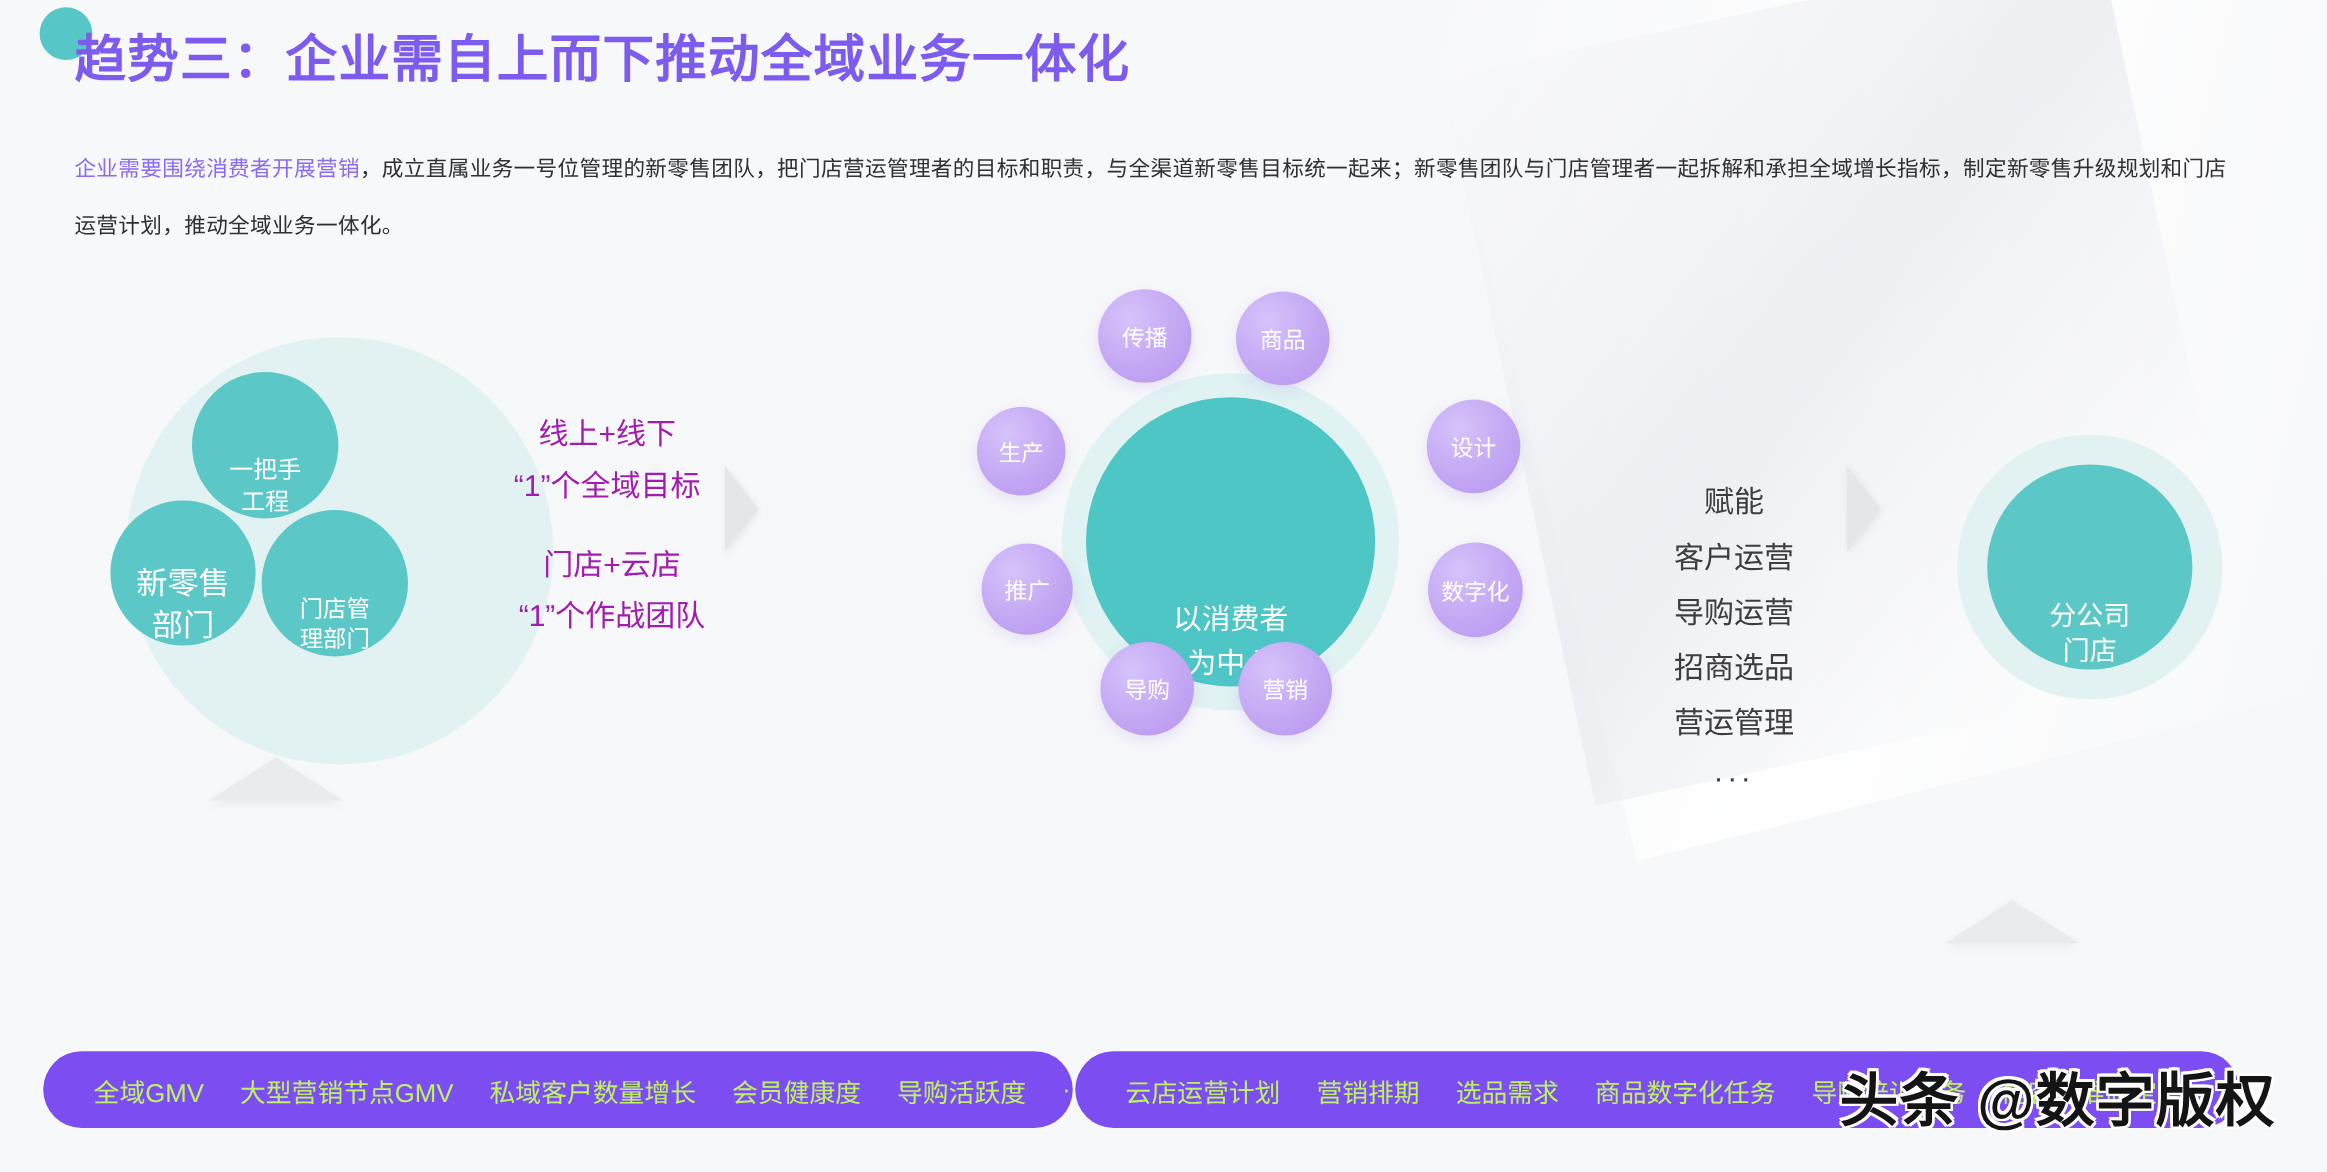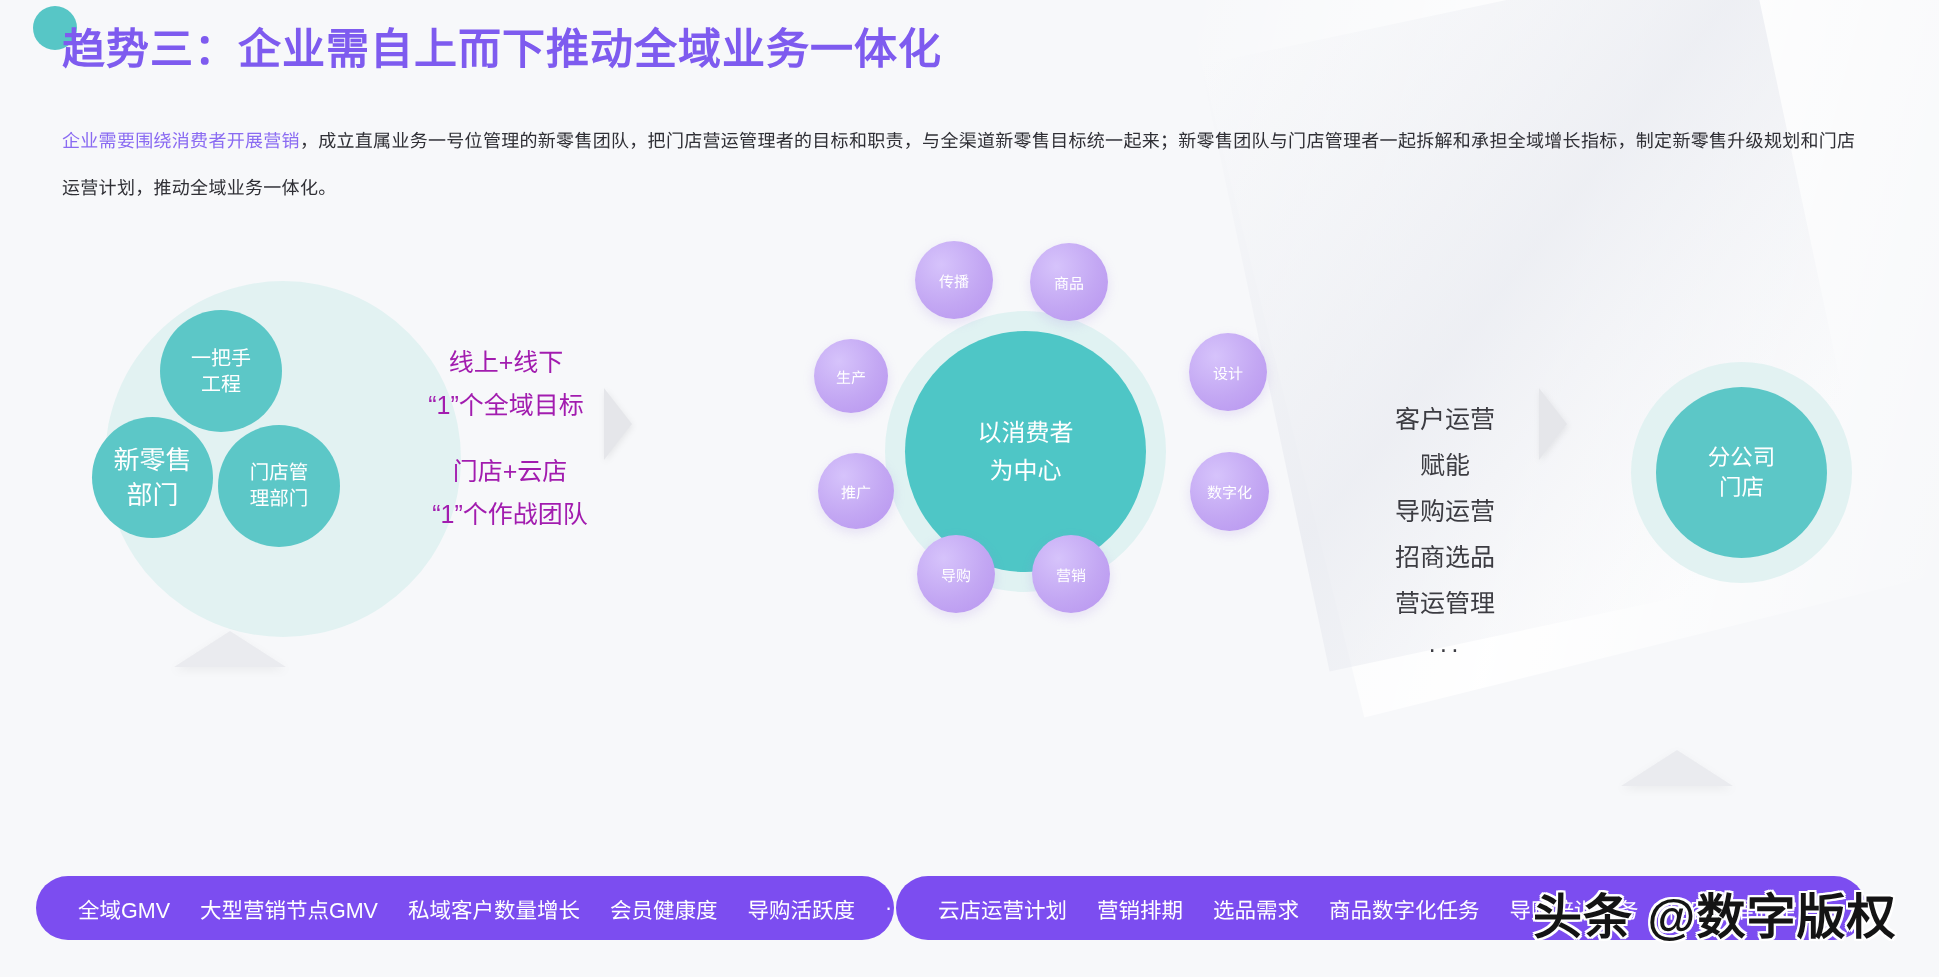--- a/index.html
+++ b/index.html
@@ -76,21 +76,21 @@
   }
   .intro .hl { color: #8a6bf2; }
 
   
   .circ {
     position: absolute;
     border-radius: 50%;
     display: flex;
     flex-direction: column;
     align-items: center;
-    justify-content: center;
+    justify-content: flex-end;
     color: #ffffff;
     text-align: center;
     line-height: 1.32;
   }
 
   
   .halo-left {
     position: absolute;
     left: 105px;
     top: 281px;
@@ -158,21 +158,21 @@
     line-height: 1.55;
   }
 
   .sat {
     position: absolute;
     border-radius: 50%;
     display: flex;
     align-items: center;
     justify-content: center;
     color: #ffffff;
-    font-size: 15px;
+    font-size: 19px;
     background: radial-gradient(circle at 34% 30%, #d6c3fb 0%, #c3a7f3 55%, #b794ef 100%);
     box-shadow: 0 4px 12px rgba(160,130,225,.20);
   }
   .sat-chuanbo  { left: 915px;  top: 241px; width: 78px;  height: 78px;  }
   .sat-shangpin { left: 1030px; top: 243px; width: 78px;  height: 78px;  }
   .sat-shengchan{ left: 814px;  top: 339px; width: 74px;  height: 74px;  }
   .sat-sheji    { left: 1189px; top: 333px; width: 78px;  height: 78px;  }
   .sat-tuiguang { left: 818px;  top: 453px; width: 76px;  height: 76px;  }
   .sat-shuzihua { left: 1190px; top: 452px; width: 79px;  height: 79px;  }
   .sat-daogou   { left: 917px;  top: 535px; width: 78px;  height: 78px;  }
@@ -209,21 +209,21 @@
   }
 
   
   .pill {
     position: absolute;
     height: 64px;
     border-radius: 32px;
     background: #7c4df0;
     display: flex;
     align-items: center;
-    color: #ffffff;
+    color: #bef264;
     font-size: 21.5px;
     overflow: hidden;
   }
   .pill-left  { left: 36px;  top: 876px; width: 858px; padding-left: 42px; }
   .pill-right { left: 896px; top: 876px; width: 970px; padding-left: 42px; }
 
   .pill span.item { margin-right: 30px; white-space: nowrap; }
   .pill span.dots { letter-spacing: 3px; }
 
   
@@ -295,22 +295,22 @@
 <div class="sat sat-chuanbo">传播</div>
 <div class="sat sat-shangpin">商品</div>
 <div class="sat sat-shengchan">生产</div>
 <div class="sat sat-sheji">设计</div>
 <div class="sat sat-tuiguang">推广</div>
 <div class="sat sat-shuzihua">数字化</div>
 <div class="sat sat-daogou">导购</div>
 <div class="sat sat-yingxiao">营销</div>
 
 <div class="cap-list">
+  <div>赋能</div>
   <div>客户运营</div>
-  <div>赋能</div>
   <div>导购运营</div>
   <div>招商选品</div>
   <div>营运管理</div>
   <div class="dots">···</div>
 </div>
 
 <div class="halo-right"></div>
 <div class="circ c-branch">
   <span>分公司</span>
   <span>门店</span>

